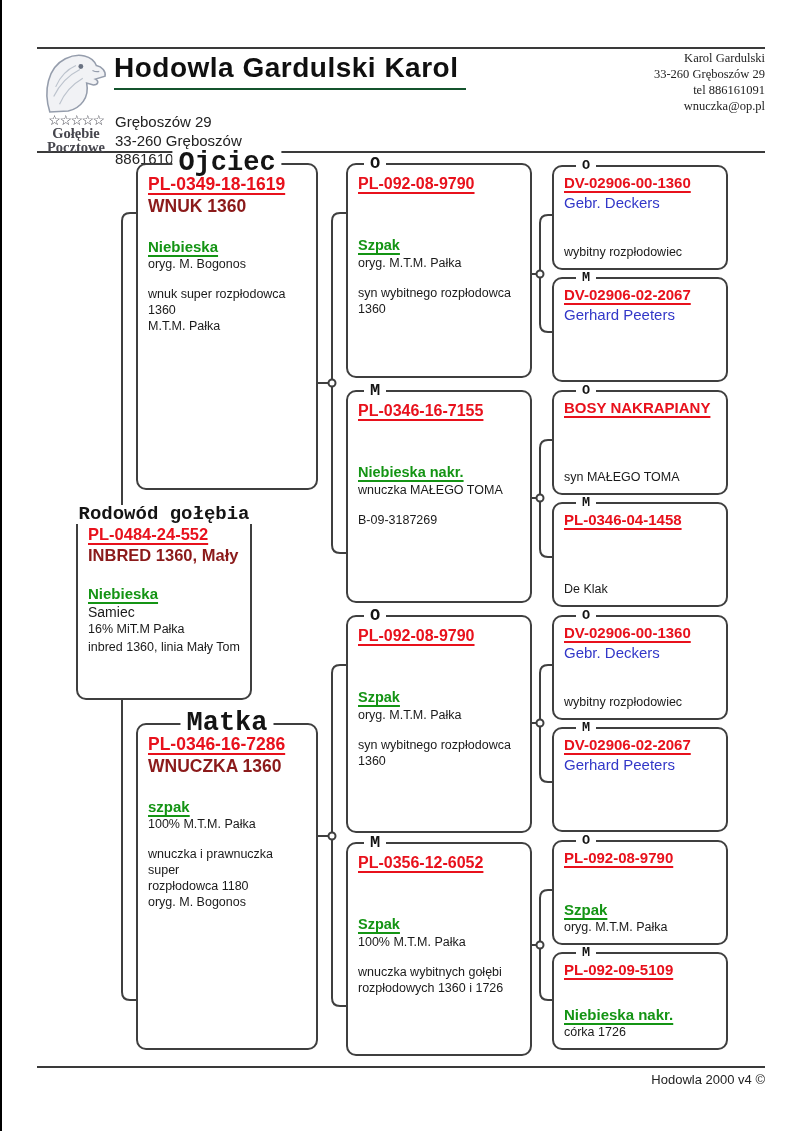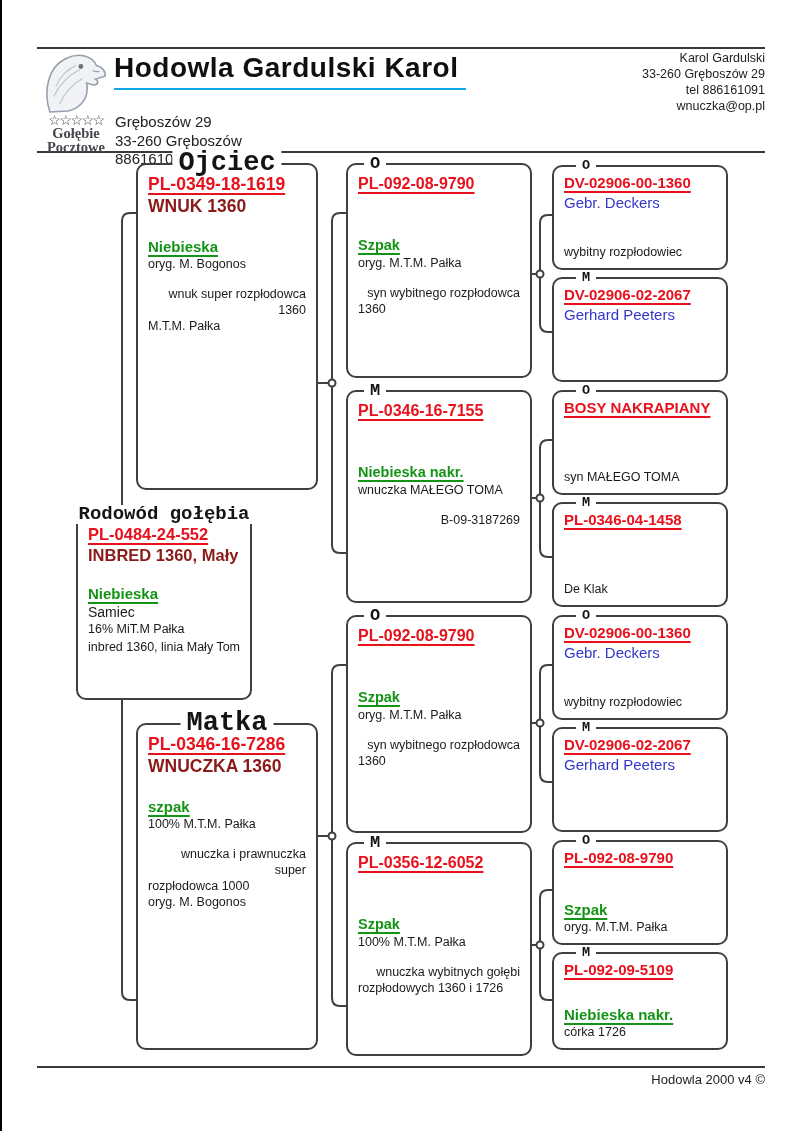--- a/index.html
+++ b/index.html
@@ -11,24 +11,24 @@
   .rule-header{top:151px;height:1.6px;}
   .rule-footer{top:1066px;}
 
   
   .logo{position:absolute;left:38px;top:52px;width:76px;text-align:center;}
   .logo svg{display:block;margin:0 auto;}
   .stars{display:block;font-size:14px;letter-spacing:-1.5px;color:#3c3c46;line-height:12px;}
   .logo-text{display:block;font-family:"Liberation Serif",serif;font-weight:bold;
              font-size:14.5px;color:#46464e;line-height:14px;}
   .title{position:absolute;left:114px;top:52px;font-size:28px;font-weight:bold;color:#101010;
-         border-bottom:2px solid #0ea5e9;padding:0 8px 4px 0;letter-spacing:.5px;}
+         border-bottom:2px solid #14532d;padding:0 8px 4px 0;letter-spacing:.5px;}
   .address{position:absolute;left:115px;top:96px;font-size:15px;color:#222;line-height:18.5px;margin-top:17px;}
   .contact{position:absolute;right:35px;top:50px;font-size:12.5px;color:#222;
-           line-height:16px;text-align:right;}
+           line-height:16px;text-align:right;font-family:Liberation Serif, serif;}
   .footer-text{position:absolute;right:35px;top:1072px;font-size:13px;color:#222;}
 
   
   .connectors{position:absolute;left:0;top:0;z-index:1;}
 
   
   .box{position:absolute;background:#fff;border:2px solid #3f3f3f;border-radius:10px;
        z-index:2;box-sizing:border-box;padding:8px 10px;}
   .gg{padding:6px 10px 8px;display:flex;flex-direction:column;}
   .box-label{position:absolute;background:#fff;padding:0 6px;
@@ -49,21 +49,21 @@
   .colorline{font-weight:bold;color:#149414;text-decoration:underline;
              text-decoration-thickness:2px;text-underline-offset:3px;
              font-size:15px;line-height:19px;}
   .grand .colorline{font-size:14.5px;}
   .plain{font-size:12.5px;color:#1a1a1a;line-height:16px;}
   .sex{font-size:14px;color:#1a1a1a;line-height:18px;}
   .breeder{color:#3237c8;font-size:15px;line-height:19px;}
   .mt-lg{margin-top:20px;}
   .main .colorline{margin-top:18px;}
   .mt-xl{margin-top:42px;}
-  .mt-md{margin-top:14px;text-align:right;}
+  .mt-md{margin-top:14px;}
   .main .mt-md{margin-top:2px;}
   .bottom{margin-top:auto;}
 </style>
 </head>
 <body>
 
 <div class="page">
   <div class="edge-left"></div>
 
   <div class="rule rule-top"></div>
@@ -150,21 +150,21 @@
     <div class="plain">M.T.M. Pałka</div>
   </div>
 
   <div class="box parent" style="left:136px;top:723px;width:182px;height:327px">
     <span class="box-label label-center label-parent">Matka</span>
     <div class="ring ring-lg">PL-0346-16-7286</div>
     <div class="name">WNUCZKA 1360</div>
     <div class="colorline mt-lg">szpak</div>
     <div class="plain">100% M.T.M. Pałka</div>
     <div class="plain mt-md">wnuczka i prawnuczka super</div>
-    <div class="plain">rozpłodowca 1000</div>
+    <div class="plain">rozpłodowca 1180</div>
     <div class="plain">oryg. M. Bogonos</div>
   </div>
 
   <div class="box grand" style="left:346px;top:163px;width:186px;height:215px">
     <span class="box-label label-left label-grand">O</span>
     <div class="ring ring-md">PL-092-08-9790</div>
     <div class="colorline mt-xl">Szpak</div>
     <div class="plain">oryg. M.T.M. Pałka</div>
     <div class="plain mt-md">syn wybitnego rozpłodowca</div>
     <div class="plain">1360</div>

